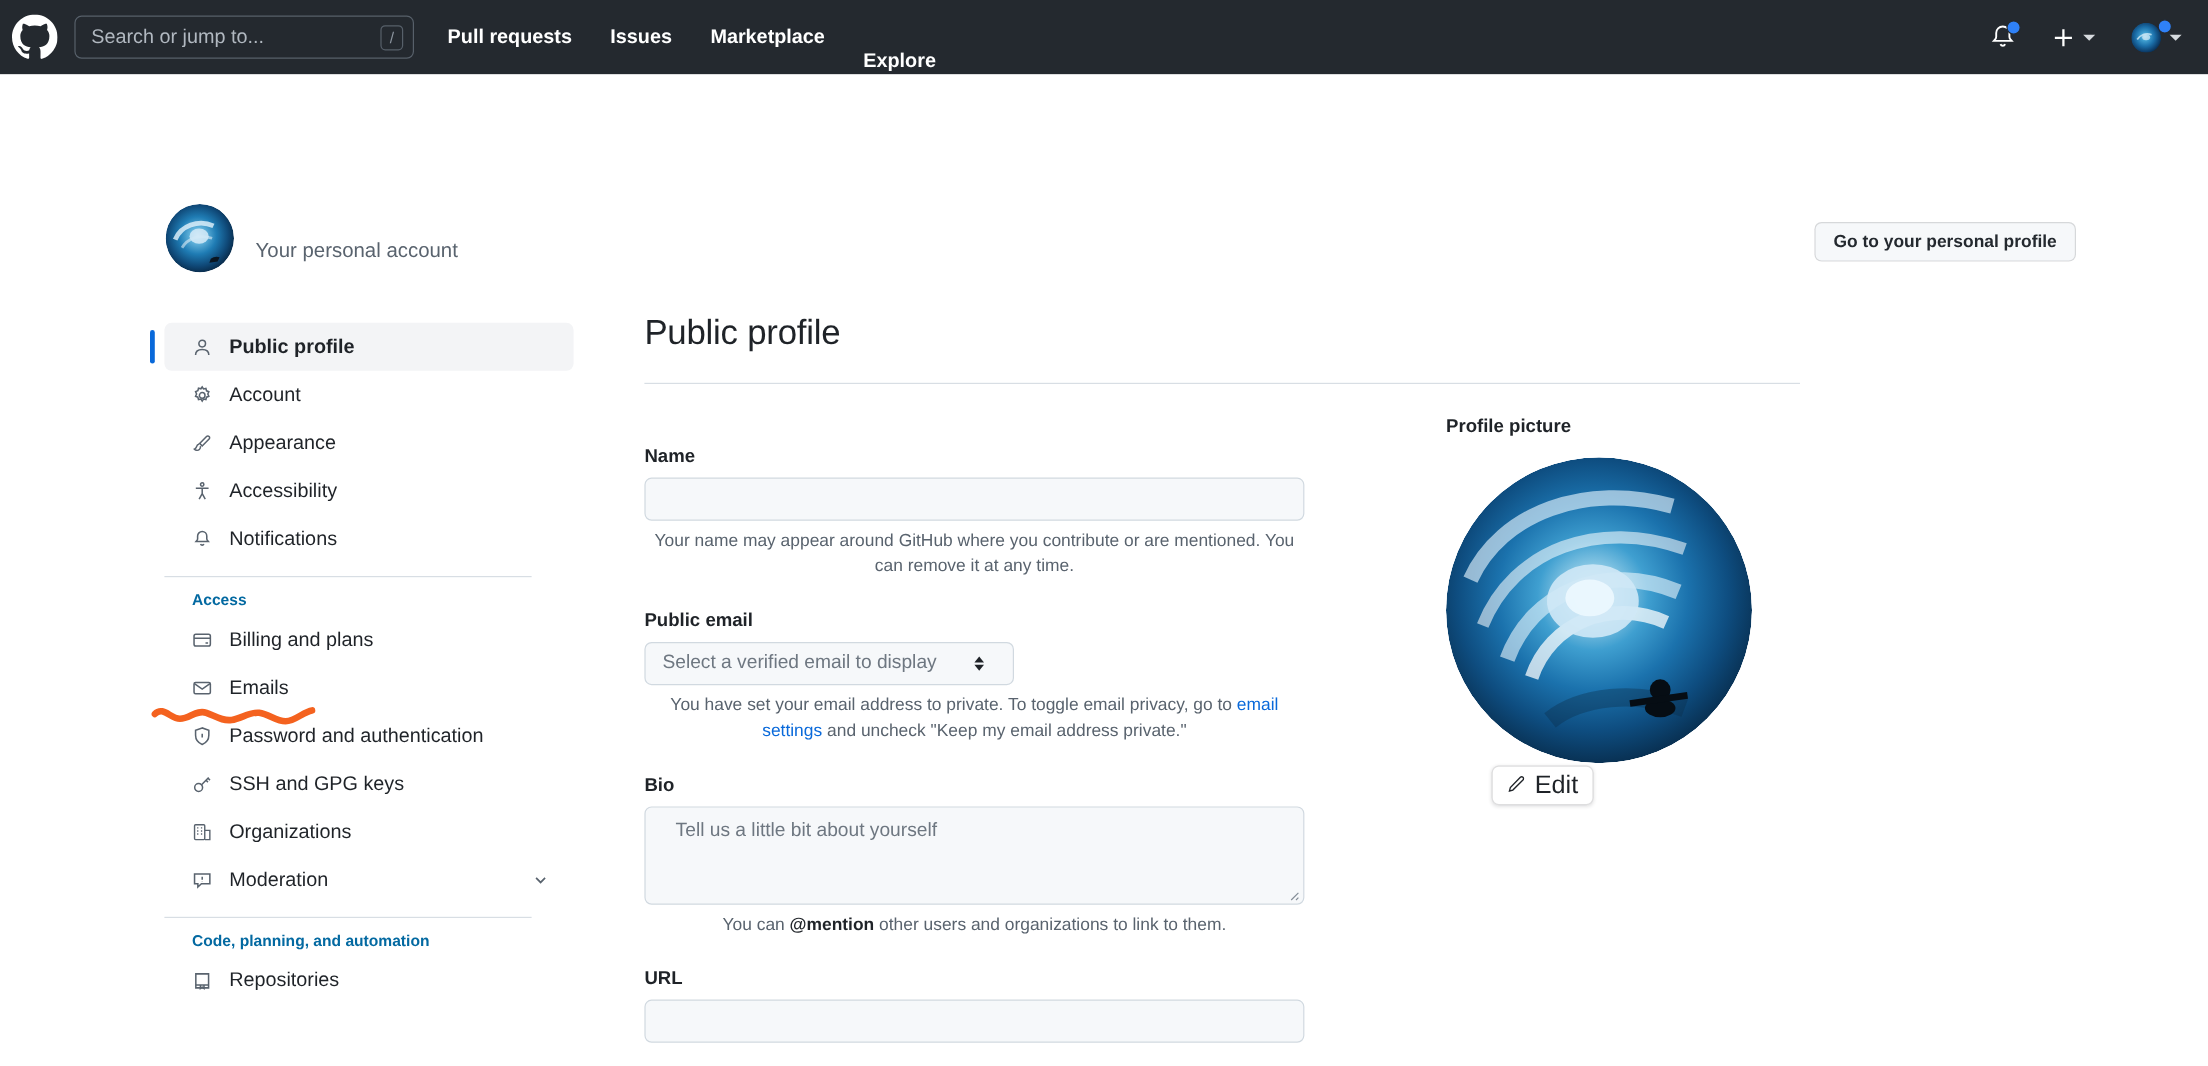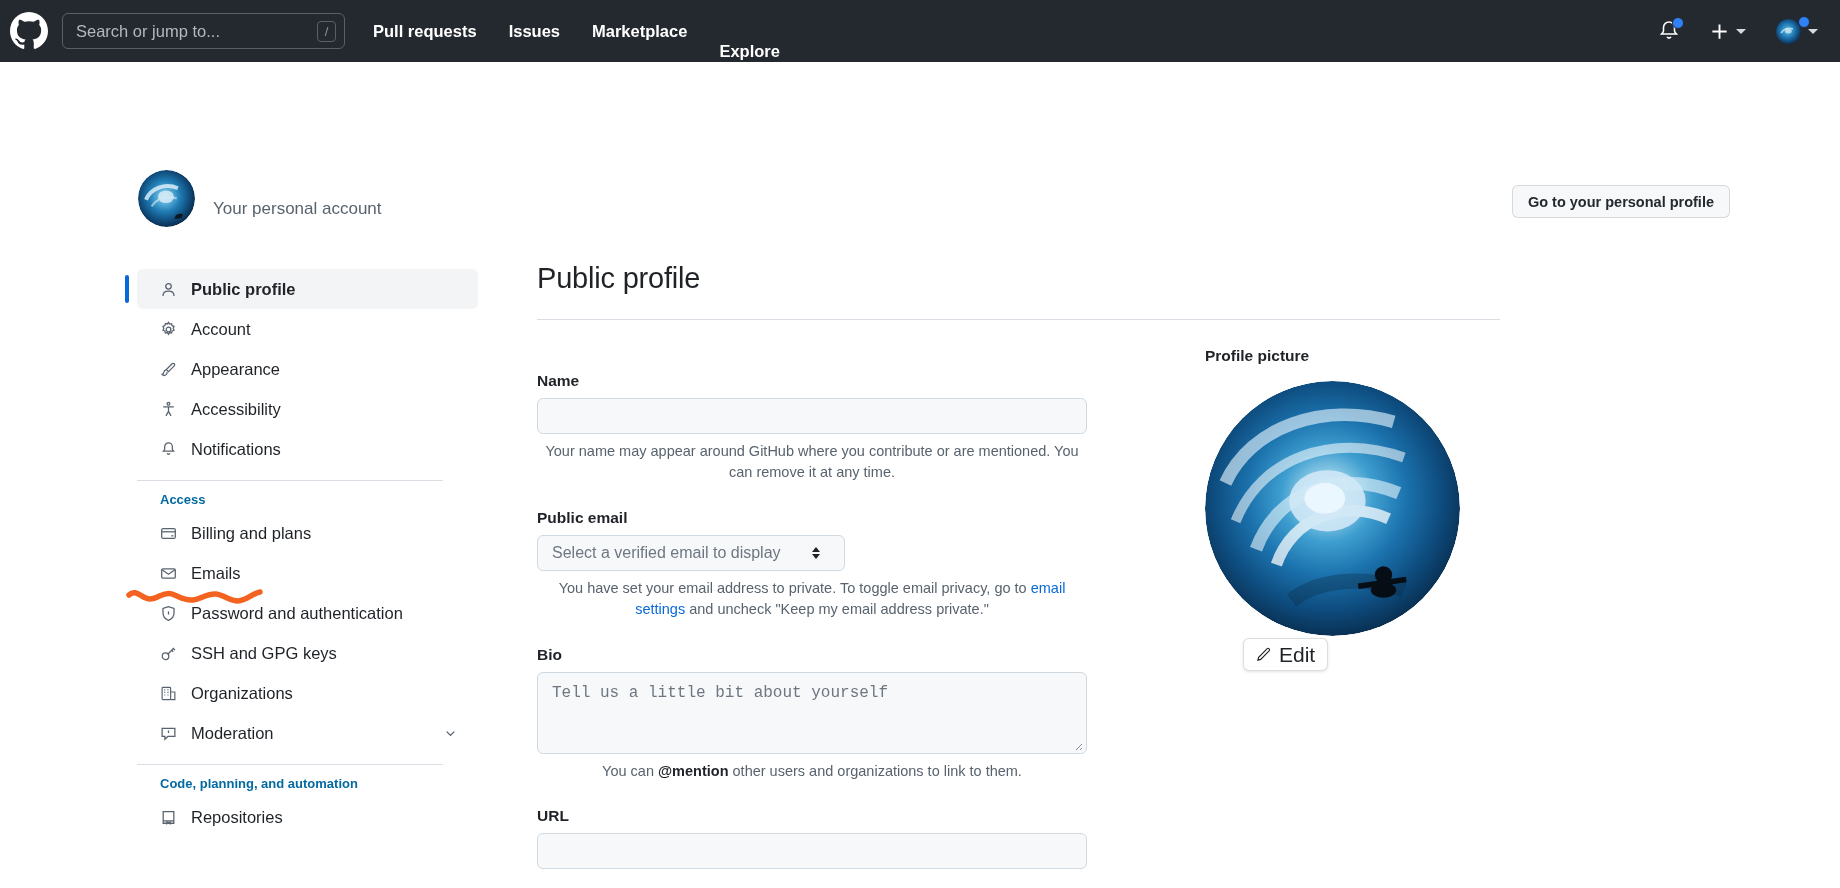--- a/index.html
+++ b/index.html
@@ -201,23 +201,23 @@
   .select-arrows { display: flex; flex-direction: column; align-items: center; gap: 2px; margin-left: 6px; }
   .sa-up { width:0;height:0;border-left:4.5px solid transparent;border-right:4.5px solid transparent;border-bottom:5px solid #1f2328; }
   .sa-dn { width:0;height:0;border-left:4.5px solid transparent;border-right:4.5px solid transparent;border-top:5px solid #1f2328; }
 
   .bio-area {
     width: 550px; height: 82px;
     background: #f6f8fa;
     border: 1px solid #d1d9e0;
     border-radius: 6px;
     position: relative;
-    padding: 11px 14px;
+    padding: 11px 25px;
     font-size: 16px; color: #6e7781;
-    font-family: Liberation Mono, monospace;
+    font-family: Liberation Sans, sans-serif;
   }
   .resize-handle {
     position: absolute; right: 3px; bottom: 3px;
     width: 12px; height: 12px;
   }
 
   .pic-label { font-size: 15.5px; font-weight: 600; color: #1f2328; }
   .avatar-lg {
     width: 255px; height: 255px; border-radius: 50%;
     overflow: hidden; margin-top: 16px; position: relative;

